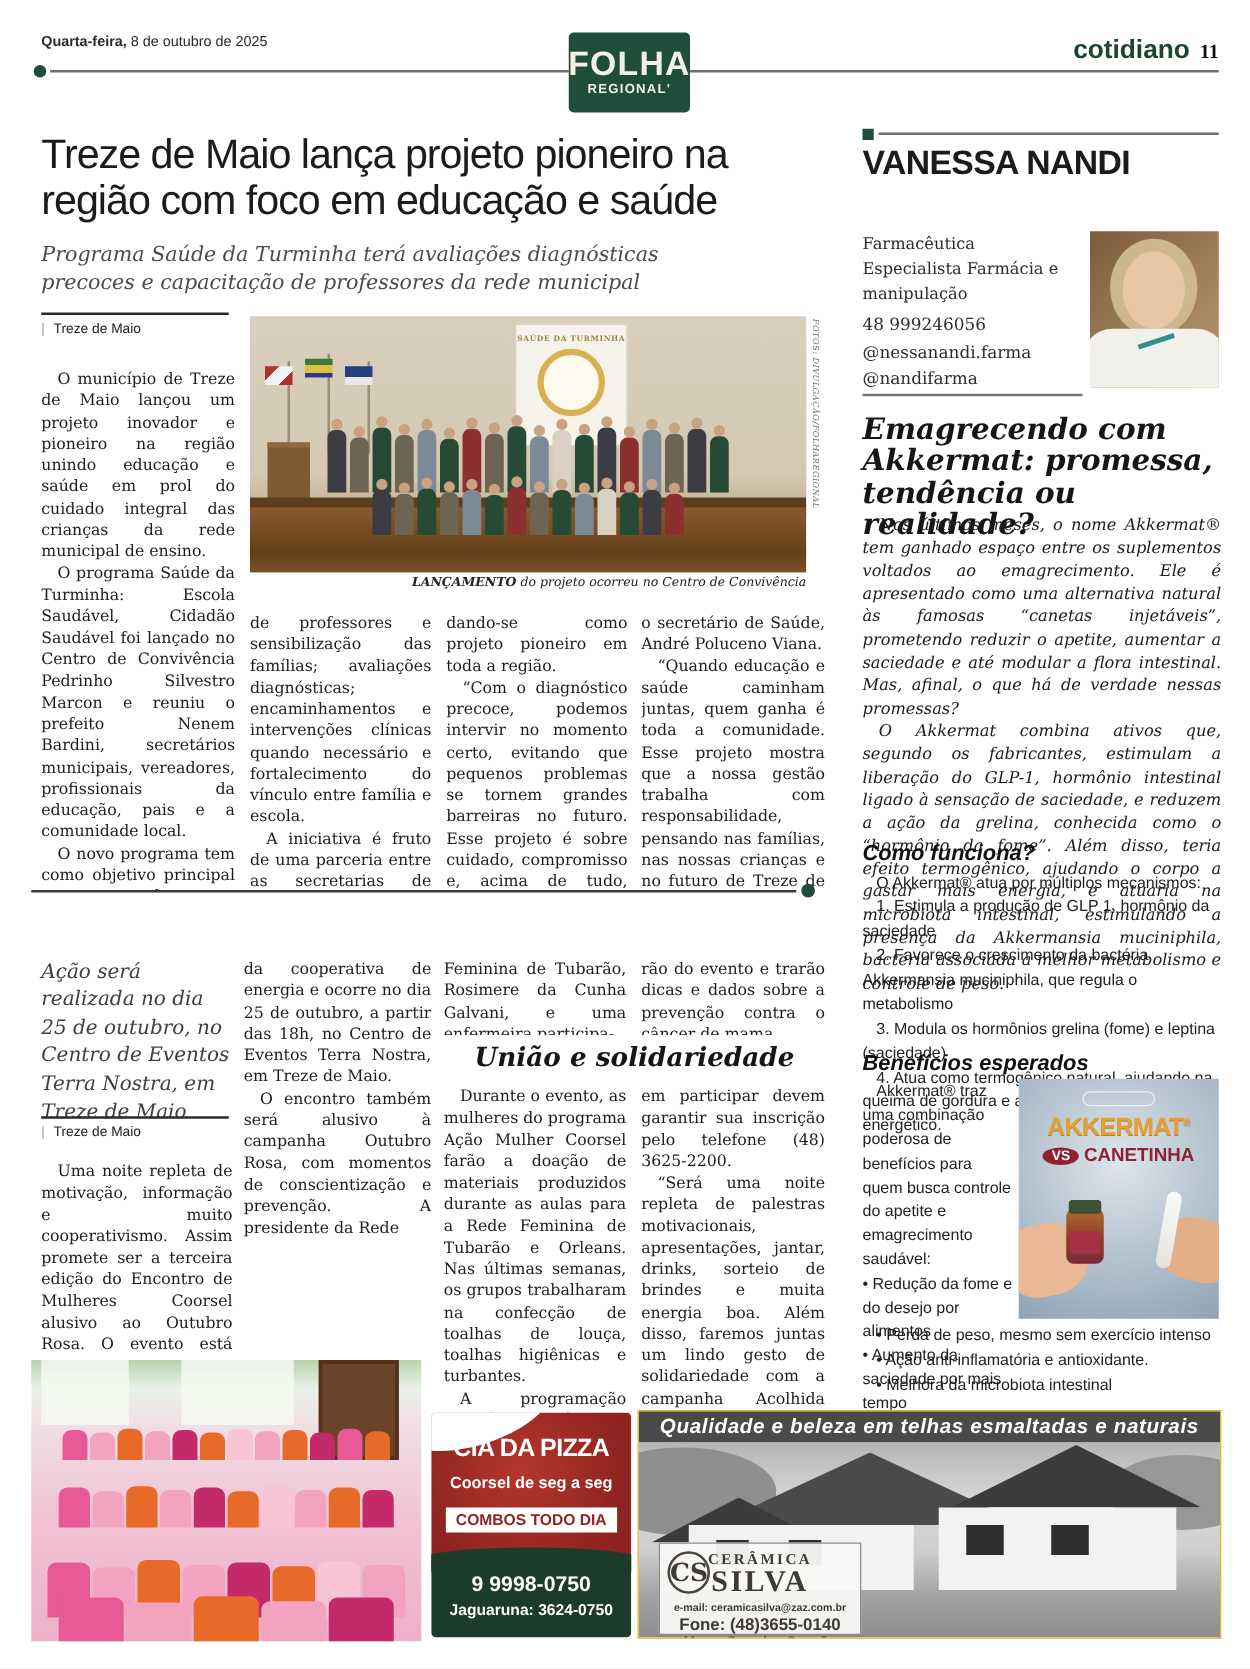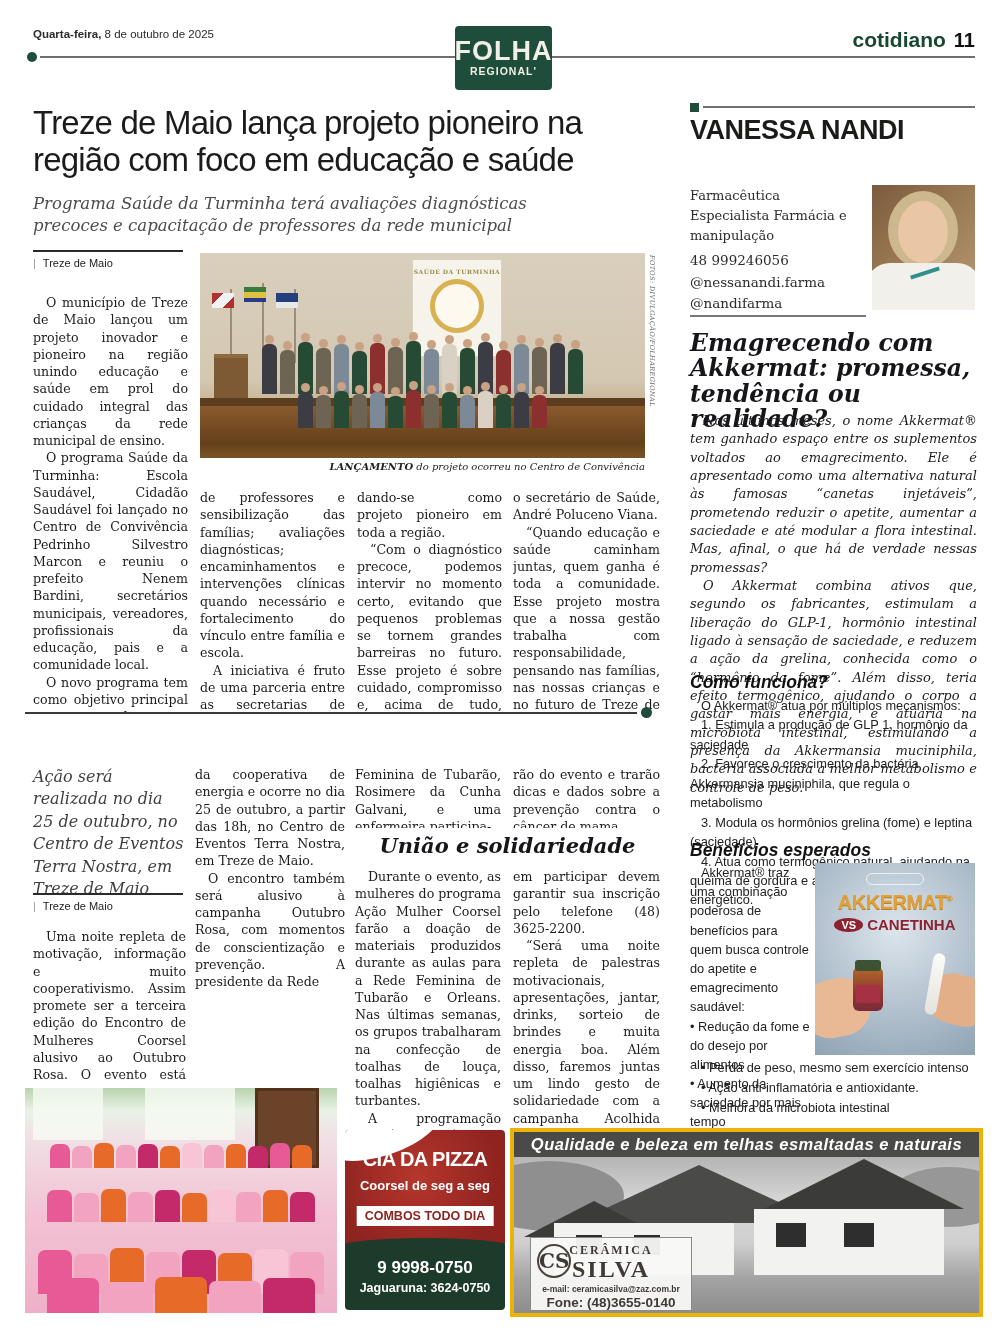--- a/index.html
+++ b/index.html
@@ -13,21 +13,21 @@
   .hdr-dot{left:27px;top:52px;width:10px;height:10px;border-radius:50%;background:#1e4d3b;}
   .hdr-line{height:2px;background:#6f6f6f;top:56px;}
   .logo{left:455px;top:26px;width:97px;height:64px;background:#1e4d3b;border-radius:4px;
         display:flex;flex-direction:column;align-items:center;justify-content:center;z-index:2;}
   .logo .l1{font-family:"Liberation Sans",sans-serif;font-weight:700;font-size:27px;letter-spacing:1px;
             color:#f2efe6;line-height:.9;}
   .logo .l2{font-family:"Liberation Sans",sans-serif;font-weight:700;font-size:10.5px;letter-spacing:1px;
             color:#f2efe6;margin-top:2px;}
   .cotidiano{right:25px;top:28px;text-align:right;}
   .cotidiano .sec{font-family:"Liberation Sans",sans-serif;font-weight:700;font-size:21px;color:#17472f;}
-  .cotidiano .pg{font-family:Liberation Sans, sans-serif;font-weight:700;font-size:20px;color:#111;margin-left:8px;}
+  .cotidiano .pg{font-family:Liberation Serif, serif;font-weight:700;font-size:16px;color:#111;margin-left:8px;}
 
   
   .h1{left:33px;top:105px;width:640px;font-family:"Liberation Sans",sans-serif;font-weight:400;
       font-size:33px;line-height:1.12;letter-spacing:-0.8px;color:#1b1b1a;white-space:pre-line;}
   .subtitle{left:33px;top:193px;width:630px;font-style:italic;font-size:16.5px;line-height:1.35;
             color:#4c4c4c;white-space:pre-line;}
   .byline{border-top:2px solid #2a2a2a;width:150px;padding-top:5px;
           font-family:"Liberation Sans",sans-serif;font-size:11px;color:#222;}
   .byline .bar{color:#999;margin-right:7px;font-weight:400;}
   .byl1{left:33px;top:250px;}
@@ -177,21 +177,21 @@
      font-family:"Liberation Sans",sans-serif;font-weight:700;font-size:13px;}
   .pizza .combo{position:absolute;left:50%;top:76px;transform:translateX(-50%);background:#fff;
      color:#8e2320;font-family:"Liberation Sans",sans-serif;font-weight:700;font-size:12.5px;
      padding:3px 8px;white-space:nowrap;}
   .pizza .ph1{position:absolute;left:0;top:128px;width:100%;text-align:center;color:#fff;
      font-family:"Liberation Sans",sans-serif;font-weight:700;font-size:17px;}
   .pizza .ph2{position:absolute;left:0;top:151px;width:100%;text-align:center;color:#fff;
      font-family:"Liberation Sans",sans-serif;font-weight:700;font-size:12.5px;}
 
   
-  .tiles{left:510px;top:1128px;width:465px;height:181px;overflow:hidden;border:4px solid #eab308;}
+  .tiles{left:510px;top:1128px;width:465px;height:181px;overflow:hidden;border:1px solid #eab308;}
   .tl-bar{position:absolute;left:0;top:0;width:100%;height:25px;background:#4a4a48;
      display:flex;align-items:center;justify-content:center;}
   .tl-bar span{color:#fff;font-family:"Liberation Sans",sans-serif;font-weight:700;font-style:italic;
      font-size:16.5px;letter-spacing:.5px;white-space:nowrap;}
   .tl-photo{position:absolute;left:0;top:25px;width:100%;height:156px;
      background:linear-gradient(180deg,#b5b5b5 0%,#d8d8d8 30%,#cfcfcf 55%,#a3a3a3 78%,#8d8d8d 100%);}
   .hill{position:absolute;border-radius:50%;background:#8f8f8f;}
   .roof{position:absolute;background:#4a4a49;clip-path:polygon(0 100%,50% 0,100% 100%);}
   .roof2{background:#3b3b3a;}
   .wallw{position:absolute;background:#f2f2f0;}

